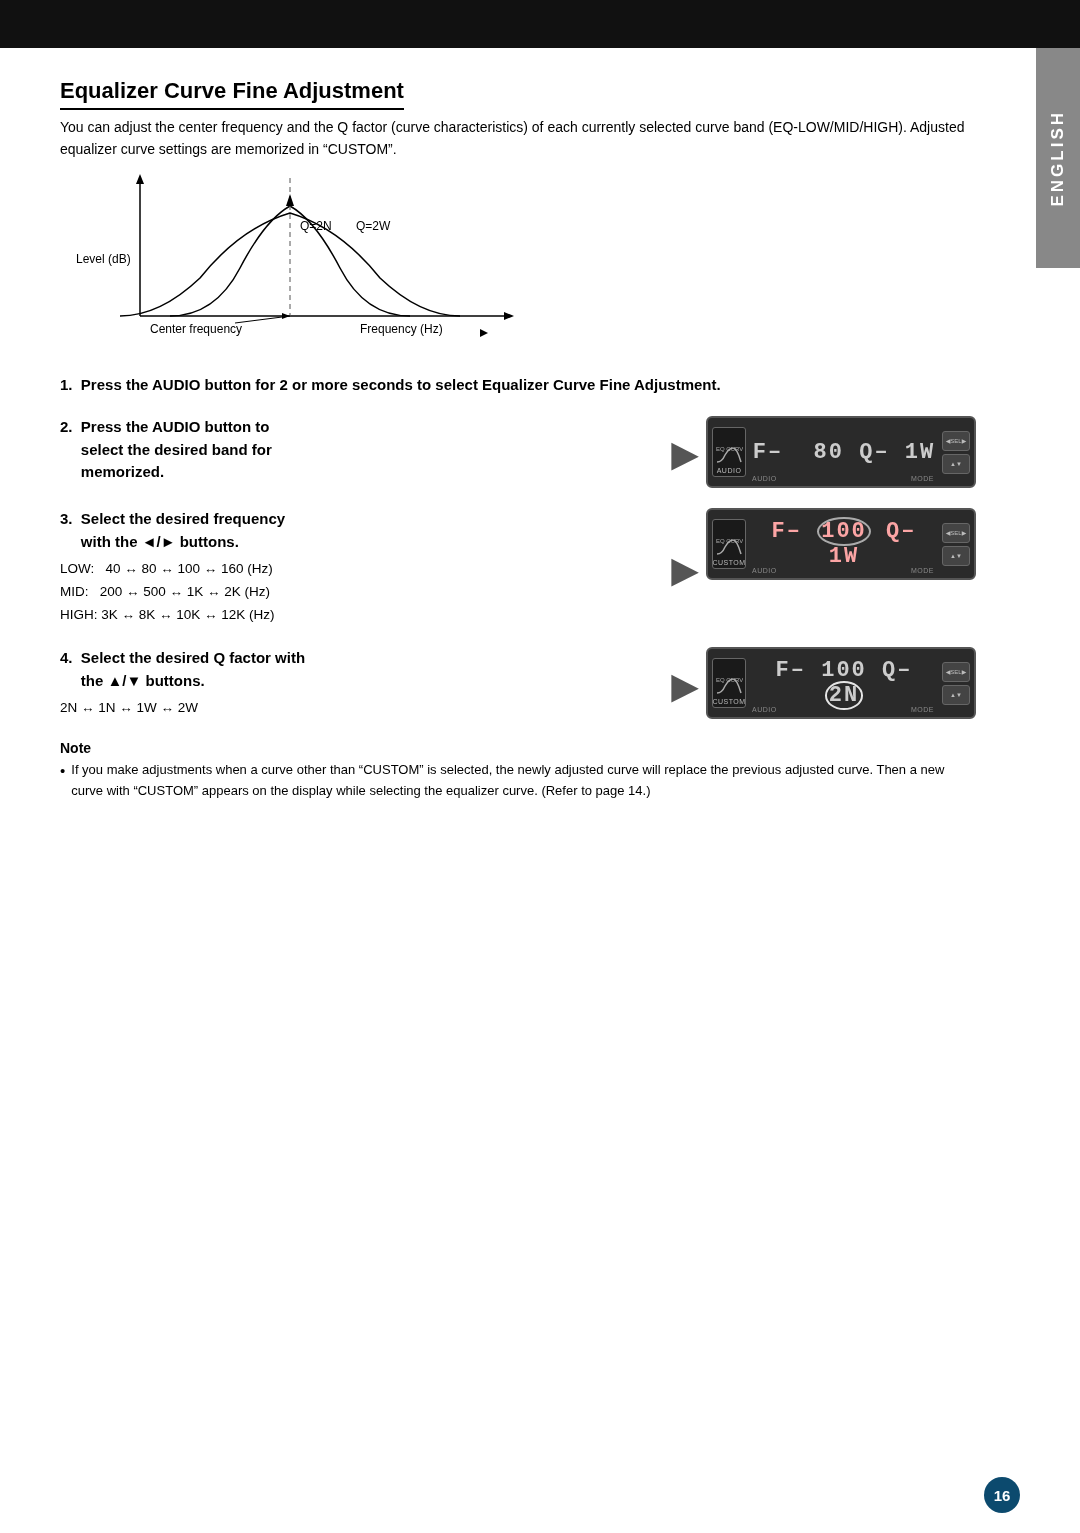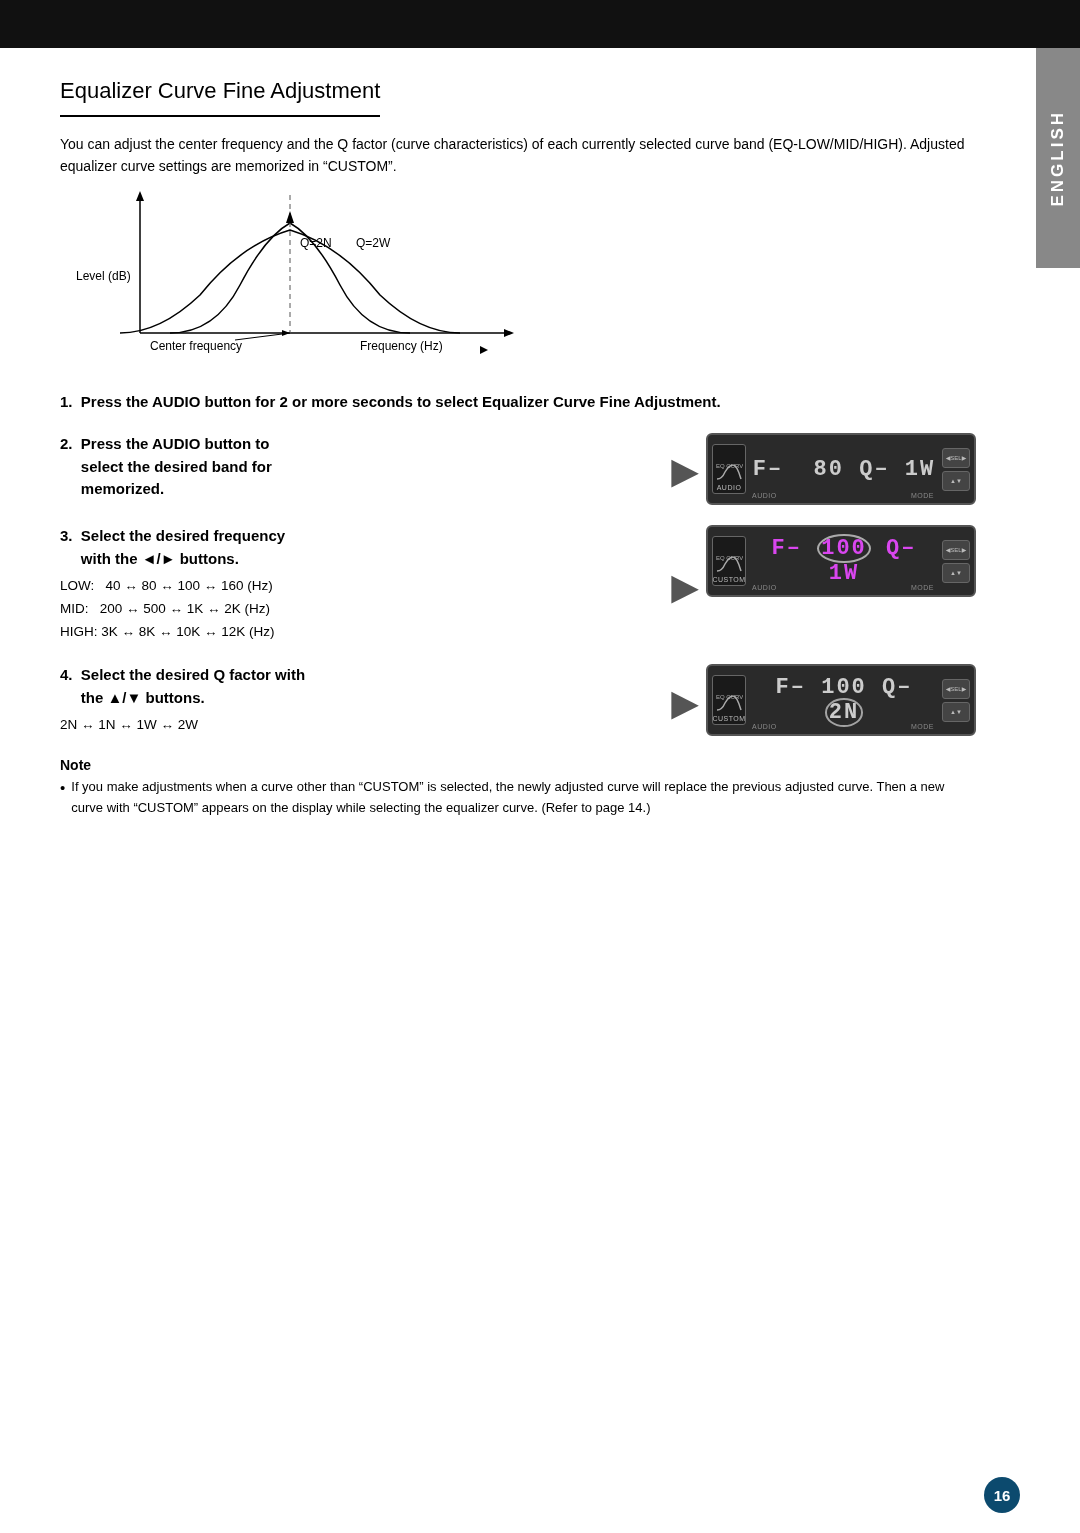--- a/index.html
+++ b/index.html
@@ -45,24 +45,24 @@
 
     
     .main-content {
       padding: 30px 60px 30px 60px;
       margin-right: 44px;
     }
 
     
     .section-title {
       font-size: 22px;
-      font-weight: normal;
+      font-weight: bold;
       border-bottom: 2px solid #000;
-      padding-bottom: 11px;
-      margin-bottom: 16px;
+      padding-bottom: 4px;
+      margin-bottom: 6px;
       display: inline-block;
     }
 
     
     .intro-text {
       font-size: 14px;
       line-height: 1.6;
       margin-bottom: 10px;
     }
 
@@ -346,21 +346,21 @@
       <div class="arrow-right">▶</div>
 
       <div class="lcd-display">
         <div class="lcd-eq-icon">
           <svg viewBox="0 0 28 22" fill="none">
             <text x="1" y="9" font-size="6" fill="#aaa" font-family="Arial">EQ CURVE</text>
             <path d="M2,20 Q7,20 10,13 Q14,6 18,6 Q22,6 26,20" stroke="#aaa" stroke-width="1.5" fill="none"></path>
           </svg>
           <span class="lcd-eq-label">CUSTOM</span>
         </div>
-        <div class="lcd-main-text" style="font-size:22px; color:#d946ef; font-family:'Courier New',monospace;">
+        <div class="lcd-main-text" style="font-size:22px; color:#fca5a5; font-family:'Courier New',monospace;">
           F– <span style="border:2px solid #aaa; border-radius:50%; padding:0 2px;">100</span> Q– 1W
         </div>
         <div class="lcd-right-btns">
           <div class="lcd-btn" style="font-size:6px;">◀SEL▶</div>
           <div class="lcd-btn" style="font-size:6px;">▲▼</div>
         </div>
         <div class="lcd-bottom-labels">
           <span class="lcd-bottom-label">AUDIO</span>
           <span class="lcd-bottom-label">MODE</span>
         </div>
@@ -385,21 +385,21 @@
 
       <div class="lcd-display">
         <div class="lcd-eq-icon">
           <svg viewBox="0 0 28 22" fill="none">
             <text x="1" y="9" font-size="6" fill="#aaa" font-family="Arial">EQ CURVE</text>
             <path d="M2,20 Q7,20 10,13 Q14,6 18,6 Q22,6 26,20" stroke="#aaa" stroke-width="1.5" fill="none"></path>
           </svg>
           <span class="lcd-eq-label">CUSTOM</span>
         </div>
         <div class="lcd-main-text" style="font-size:22px; color:#ccc; font-family:'Courier New',monospace;">
-          F– 100 Q– <span style="border:2px solid #a3a3a3; border-radius:50%; padding:0 2px;text-align:center;">2N</span>
+          F– 100 Q– <span style="border:2px solid #e5e5e5; border-radius:50%; padding:0 2px;text-align:center;">2N</span>
         </div>
         <div class="lcd-right-btns">
           <div class="lcd-btn" style="font-size:6px;">◀SEL▶</div>
           <div class="lcd-btn" style="font-size:6px;">▲▼</div>
         </div>
         <div class="lcd-bottom-labels">
           <span class="lcd-bottom-label">AUDIO</span>
           <span class="lcd-bottom-label">MODE</span>
         </div>
       </div>

